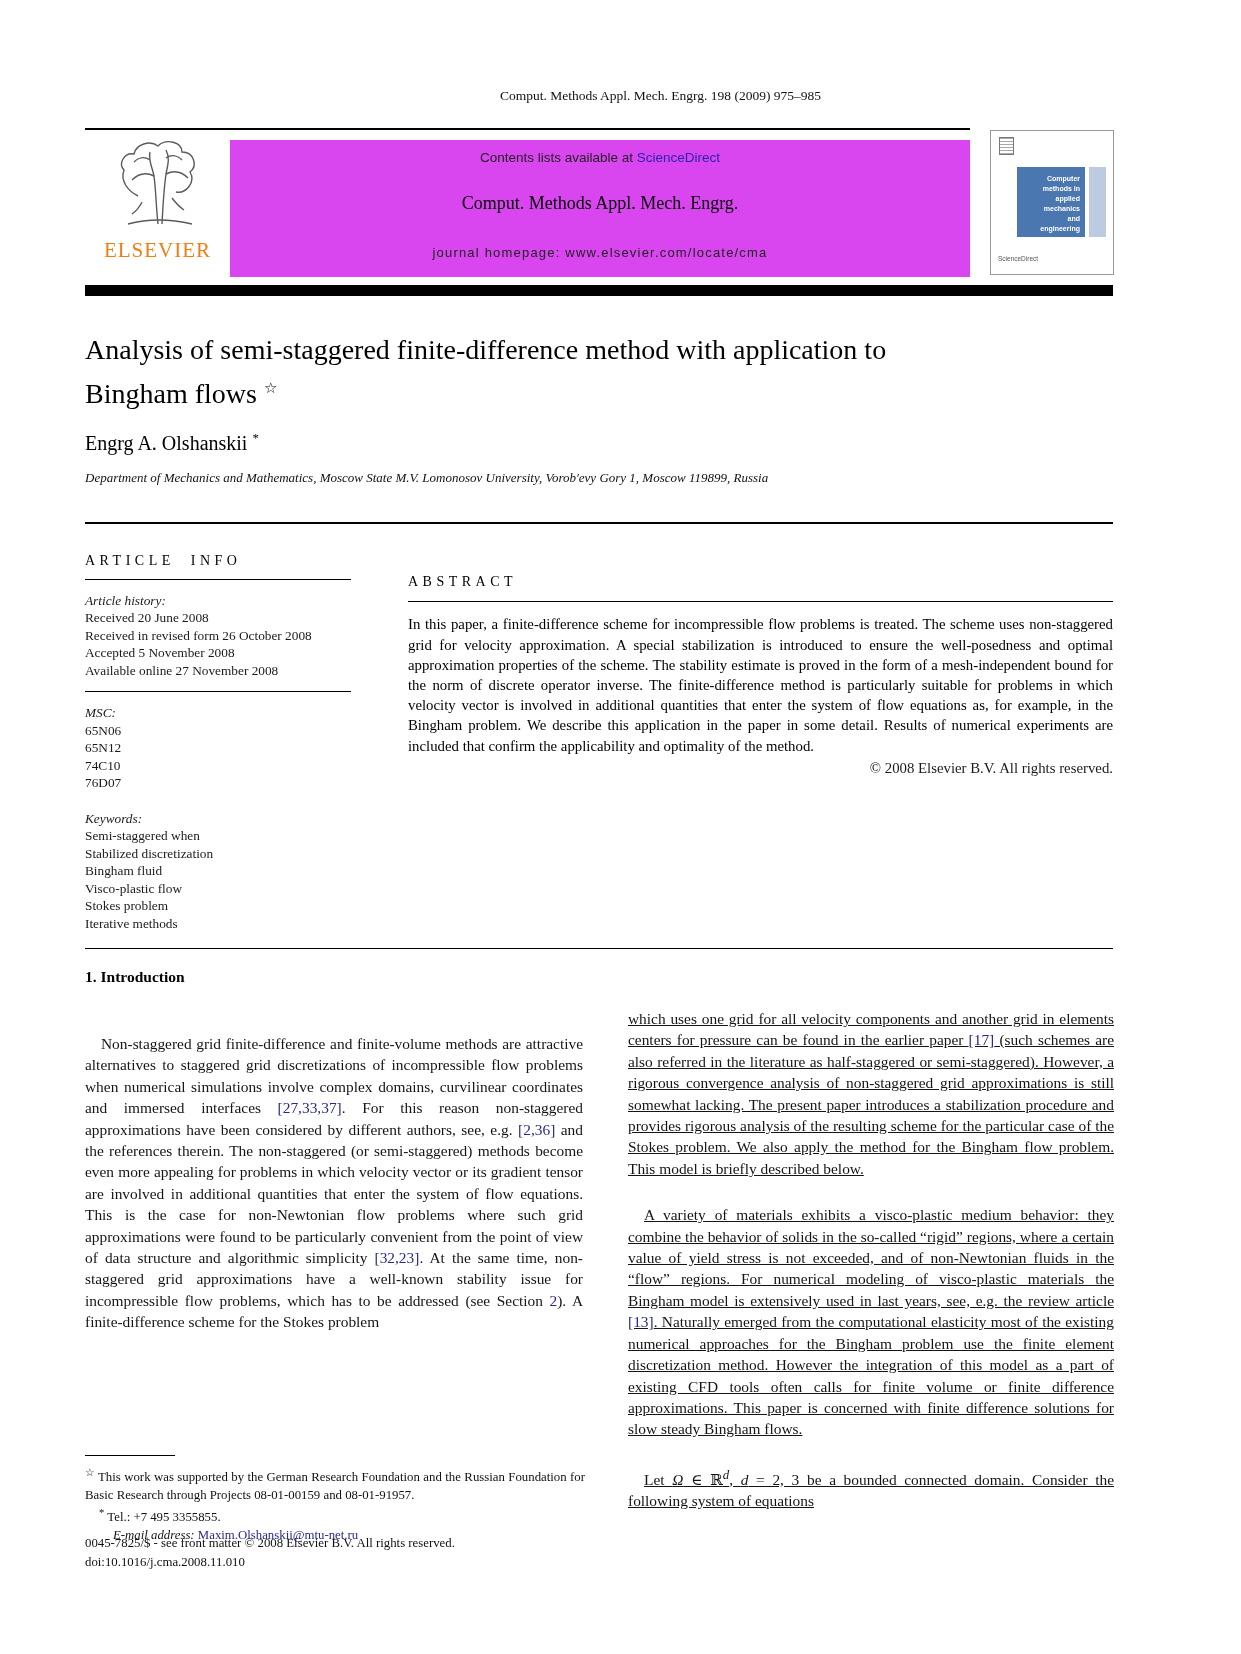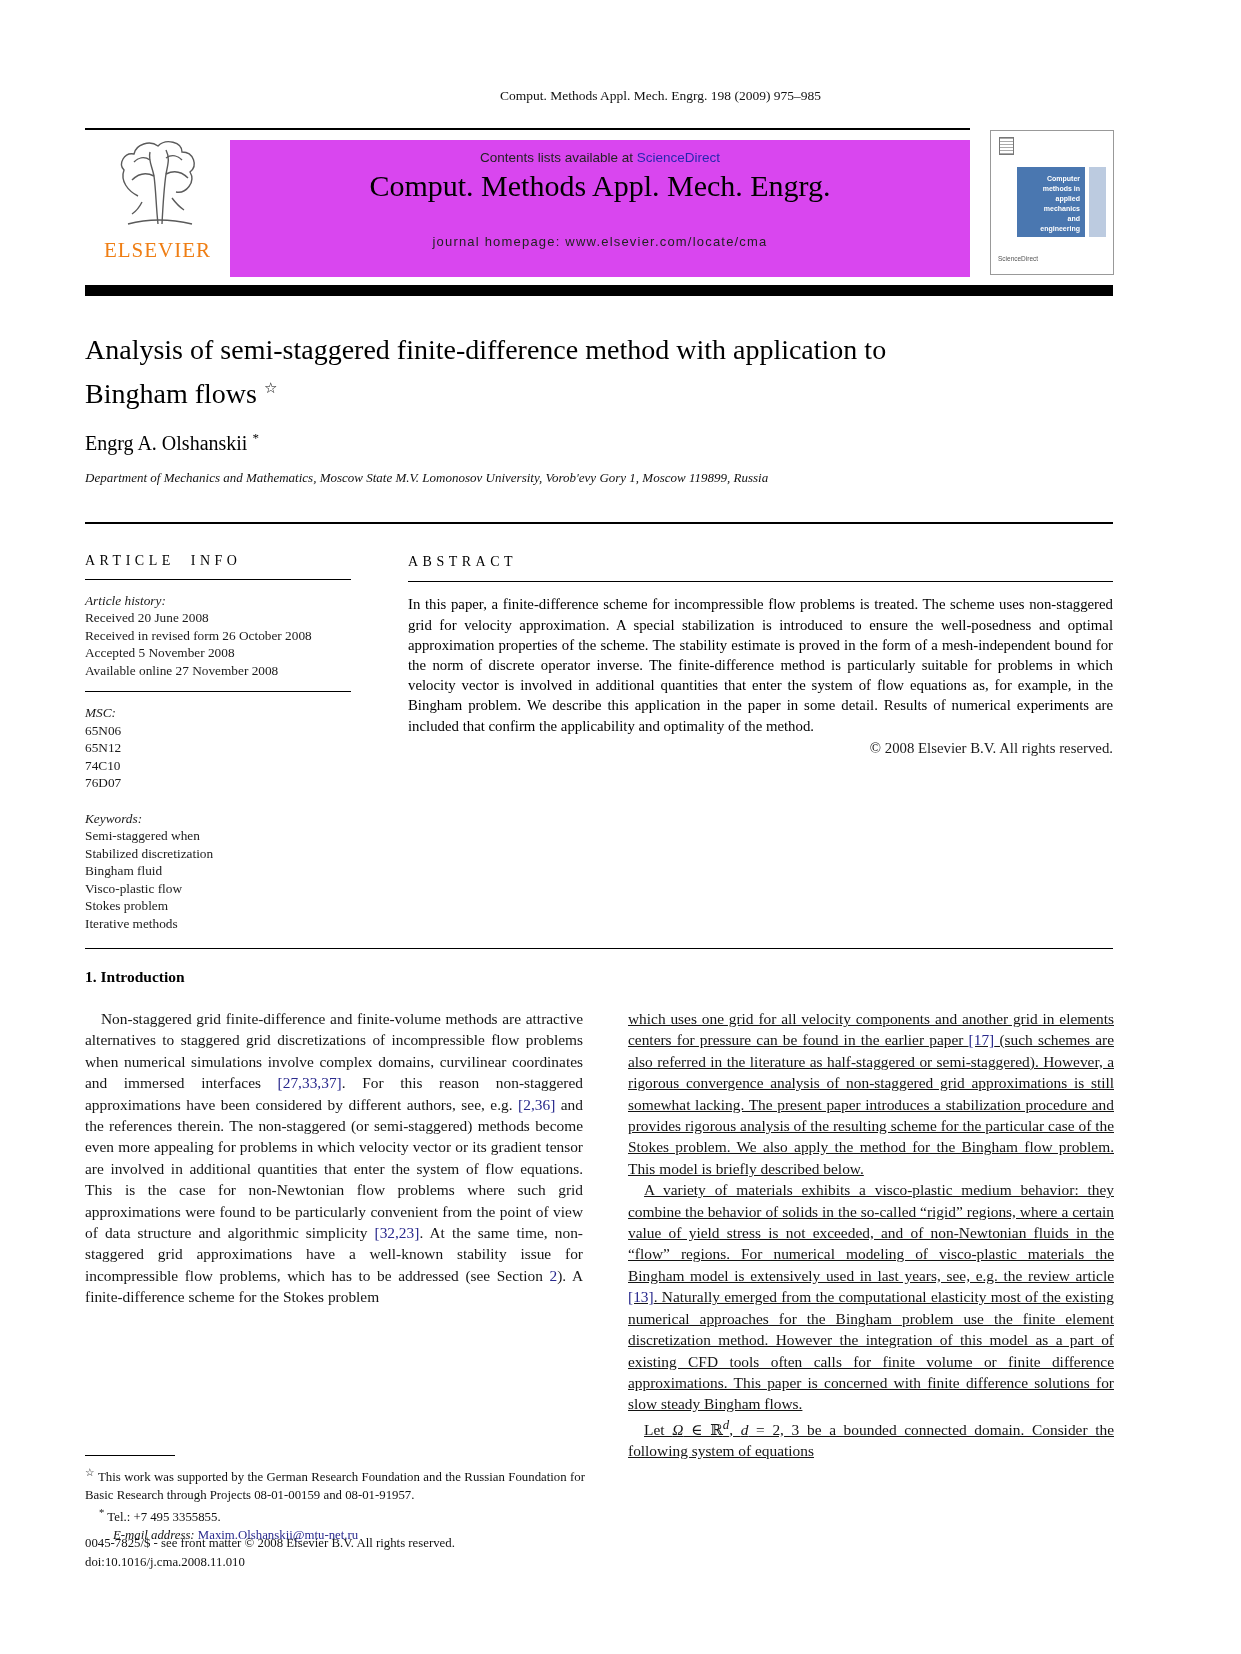--- a/index.html
+++ b/index.html
@@ -17,21 +17,21 @@
   .header-rule { top:128px; left:85px; width:885px; height:2px; }
 
   .elsevier-block { left:85px; top:136px; width:145px; height:141px; text-align:center; }
   .elsevier-word { color:#EF7E14; font-size:21px; letter-spacing:1px; margin-top:-2px;
                    font-family:"Liberation Serif", serif; }
 
   .graybox { left:230px; top:140px; width:740px; height:137px; background:#d946ef; }
   .contents-line { margin-top:10px; text-align:center; font-size:13.5px;
                    font-family:"Liberation Sans", "DejaVu Sans", sans-serif; color:#222; }
   .sd-link { color:#2626B0; cursor:pointer; }
-  .mast-title { margin-top:4px; text-align:center; font-size:30px; color:#000; }
+  .mast-title { margin-top:28px; text-align:center; font-size:18px; color:#000; }
   .homepage { margin-top:31px; text-align:center; font-size:13px; letter-spacing:1.2px;
               font-family:"Liberation Sans", "DejaVu Sans", sans-serif; color:#222; }
 
   .cover { left:990px; top:130px; width:122px; height:143px; background:#fff;
            border:1px solid #999; }
   .cover-logo { position:absolute; left:8px; top:6px; width:13px; height:16px;
                 border:1px solid #777;
                 background:repeating-linear-gradient(#aaa 0 1px, #fff 1px 3px); }
   .cover-blue { position:absolute; left:26px; top:36px; width:68px; height:70px;
                 background:#4A77B0; color:#fff; text-align:right; box-sizing:border-box;
@@ -46,38 +46,38 @@
   
   .title { left:85px; top:330px; width:890px; font-size:28px; line-height:39px; color:#000; font-weight:normal; margin:0; }
   .title sup { font-size:15px; }
   .author { left:85px; top:430px; font-size:20px; color:#000; }
   .author sup { font-size:13px; }
   .affiliation { left:85px; top:470px; width:1028px; font-size:13px; font-style:italic; color:#111; }
   .affil-rule { left:85px; top:522px; width:1028px; height:2px; }
 
   
   .info-col { left:85px; top:552px; width:266px; font-size:13.3px; line-height:17.5px; }
-  .abstract-col { left:408px; top:552px; width:705px; font-size:14.8px; line-height:20.2px; }
+  .abstract-col { left:408px; top:572px; width:705px; font-size:14.8px; line-height:20.2px; }
   .block-heading { font-size:14px; letter-spacing:4.5px; word-spacing:8px; color:#000; }
   .heading-rule { height:1.2px; background:#000; margin-top:9px; }
   .info-label { font-style:italic; margin-top:12px; }
   .info-line { }
   .info-divider { height:1px; background:#000; margin-top:12px; }
   .kw-gap { margin-top:18px; }
   .abstract-text { margin-top:12px; text-align:justify; color:#000000; }
   .abstract-copy { text-align:right; margin-top:2px; }
   .block-bottom-rule { left:85px; top:948px; width:1028px; height:1.2px; }
 
   
   .intro-heading { left:85px; top:968px; font-size:15.5px; font-weight:bold; color:#000; }
   .body-col { font-size:15.4px; line-height:21.4px; text-align:justify; color:#141414; }
   .body-left { left:85px; top:1008px; width:498px; }
   .body-right { left:628px; top:1008px; width:486px;text-decoration:underline; }
   .para { margin:0; }
-  .para.indent { text-indent:16px; }
+  .para.indent { text-indent:16px;margin-top:25px; }
   .ref-link { color:#28288C; }
 
   
   .footnote-rule { left:85px; top:1455px; width:90px; height:1px; }
   .footnotes { left:85px; top:1464px; width:500px; font-size:12.8px; line-height:17.4px;
                text-align:justify; color:#111; }
   .fn-tel { text-indent:14px; }
   .fn-email { text-indent:28px; }
   .fn-email .lbl { font-style:italic; }
   .email-link { color:#28288C; cursor:pointer; }

